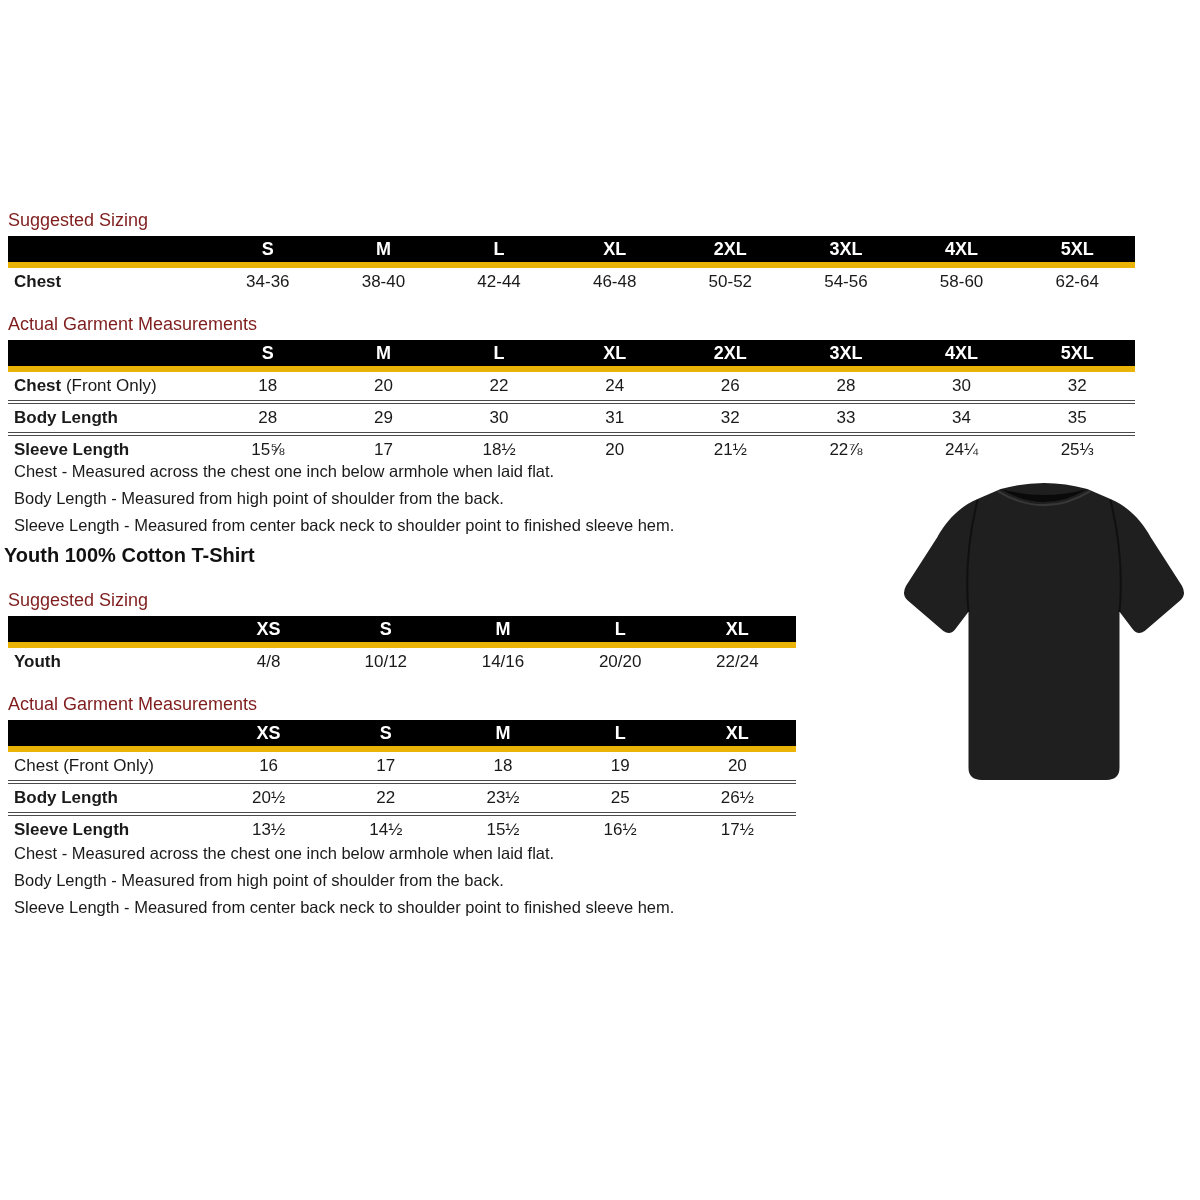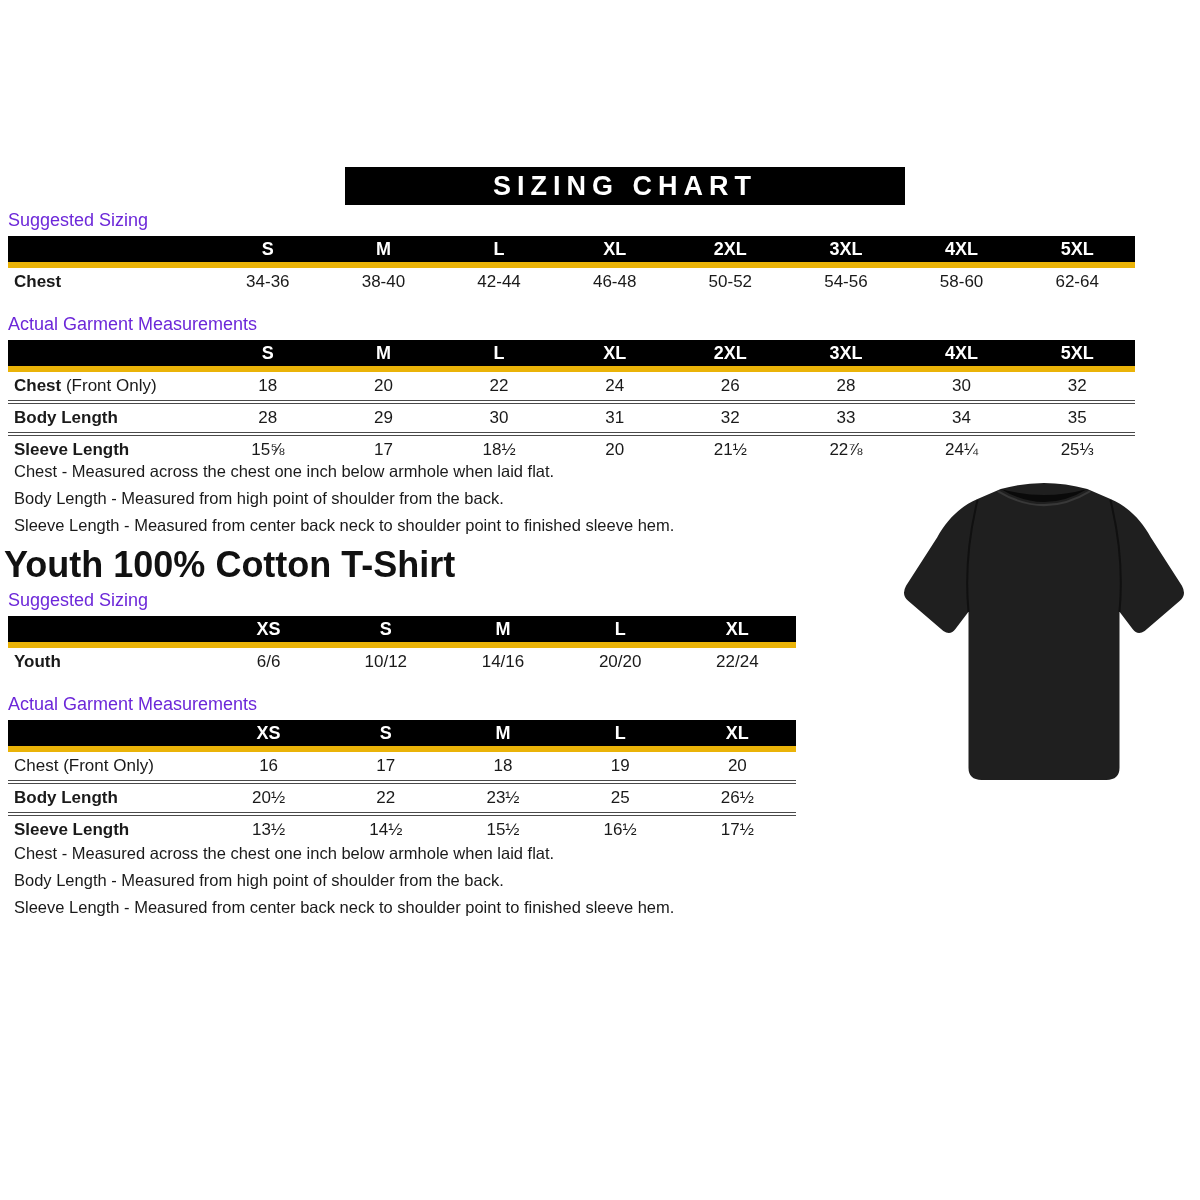--- a/index.html
+++ b/index.html
@@ -3,22 +3,22 @@
 <meta charset="utf-8">
 <style>
   html,body{margin:0;padding:0;background:#fff;}
   #page{position:relative;width:1200px;height:1200px;background:#ffffff;overflow:hidden;
         font-family:"Liberation Sans",sans-serif;color:#111;}
 
   .page-title{position:absolute;left:14px;top:164px;font-size:28px;font-weight:400;color:#141414;letter-spacing:0.5px;}
   .banner{position:absolute;left:345px;top:167px;width:560px;height:38px;background:#000;
           display:flex;align-items:center;justify-content:center;
           color:#fff;font-weight:700;font-size:27px;letter-spacing:6px;}
-  .section-label{position:absolute;font-size:18px;color:#6d28d9;}
-  .youth-title{position:absolute;left:4px;top:544px;font-size:36px;font-weight:700;color:#111;}
+  .section-label{position:absolute;font-size:18px;color:#7f1d1d;}
+  .youth-title{position:absolute;left:4px;top:544px;font-size:20px;font-weight:700;color:#111;}
 
   table.sizing-table{position:absolute;border-collapse:collapse;table-layout:fixed;}
   table.adult{left:8px;width:1127px;}
   table.youth{left:8px;width:788px;}
   table.sizing-table thead th{background:#000;color:#fff;font-weight:700;font-size:18px;
         height:26px;text-align:center;padding:0;}
   table.sizing-table td{height:28px;text-align:center;font-size:17px;color:#1a1a1a;padding:0;vertical-align:middle;}
   table.sizing-table .label-col{width:196px;text-align:left;padding-left:6px;}
   table.sizing-table tbody tr:first-child td{border-top:6px solid #eab308;}
   table.sizing-table tbody tr + tr td{border-top:4px double #4a4a4a;}
@@ -29,21 +29,20 @@
   .notes{position:absolute;left:14px;font-size:16.5px;color:#1a1a1a;line-height:27px;}
   .notes p{margin:0;}
 
   #tshirt{position:absolute;left:893px;top:470px;width:302px;height:338px;}
 </style>
 </head>
 <body>
 
 <div id="page">
 
-  <div class="banner">SIZING CHART</div>
 
   <div class="section-label" style="left:8px;top:210px;">Suggested Sizing</div>
   <table class="sizing-table adult" style="top:236px;">
       <thead>
         <tr>
           <th class="label-col"></th>
           <th>S</th>
           <th>M</th>
           <th>L</th>
           <th>XL</th>
@@ -136,21 +135,21 @@
           <th>XS</th>
           <th>S</th>
           <th>M</th>
           <th>L</th>
           <th>XL</th>
         </tr>
       </thead>
       <tbody>
         <tr>
           <td class="label-col"><span class="row-label-main bold">Youth</span></td>
-          <td>6/6</td>
+          <td>4/8</td>
           <td>10/12</td>
           <td>14/16</td>
           <td>20/20</td>
           <td>22/24</td>
         </tr>
       </tbody>
     </table>
 
   <div class="section-label" style="left:8px;top:694px;">Actual Garment Measurements</div>
   <table class="sizing-table youth" style="top:720px;">

